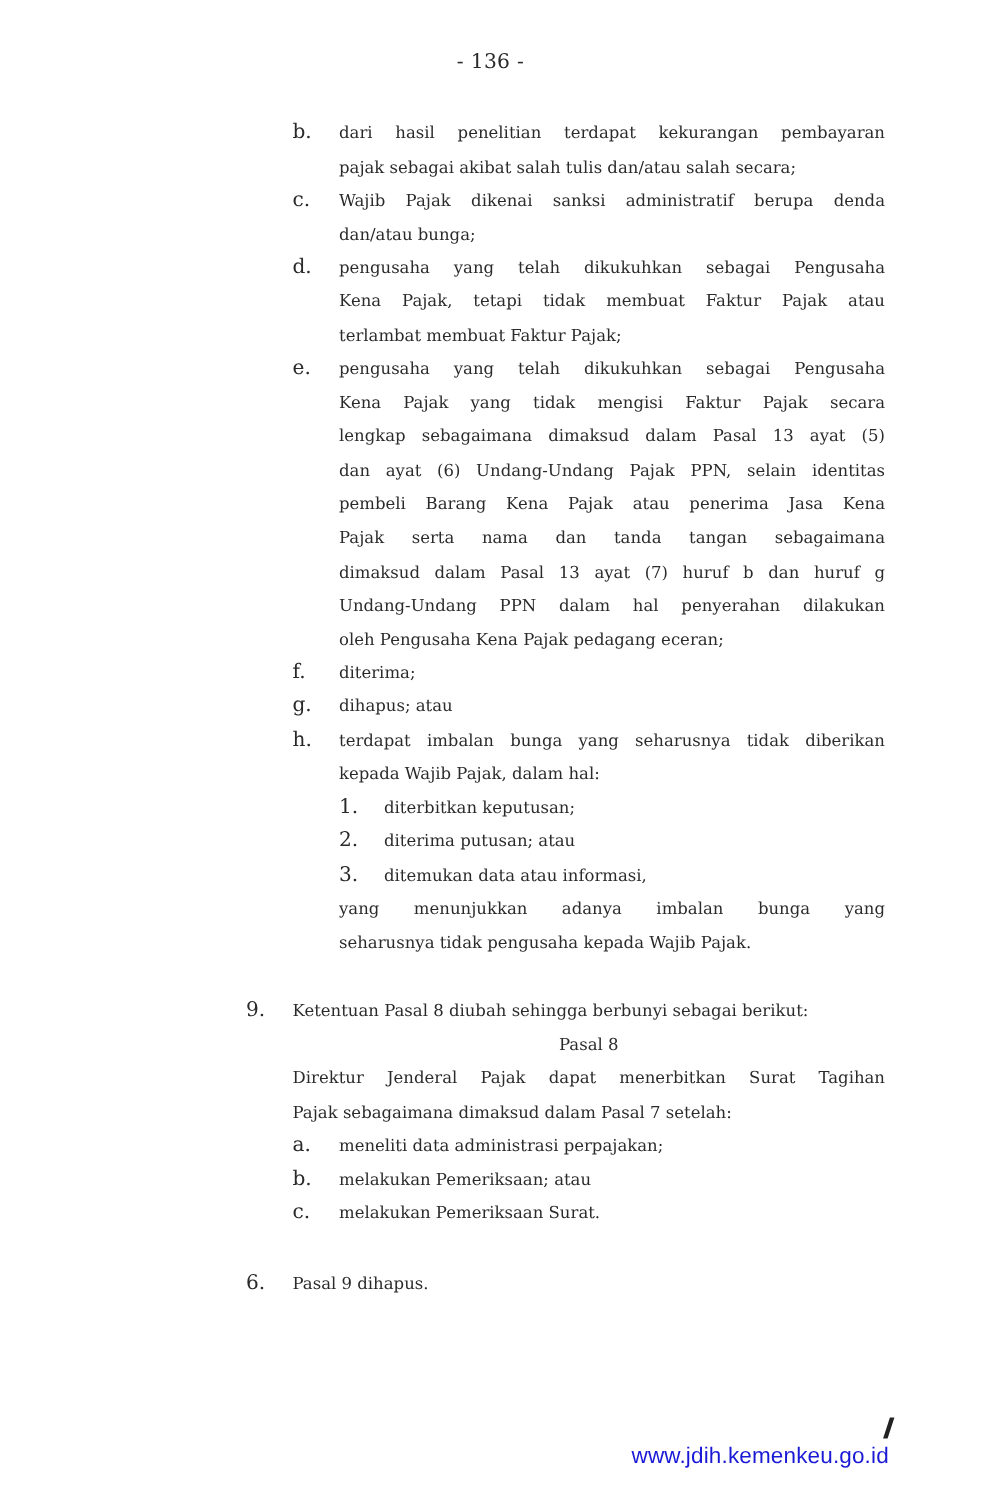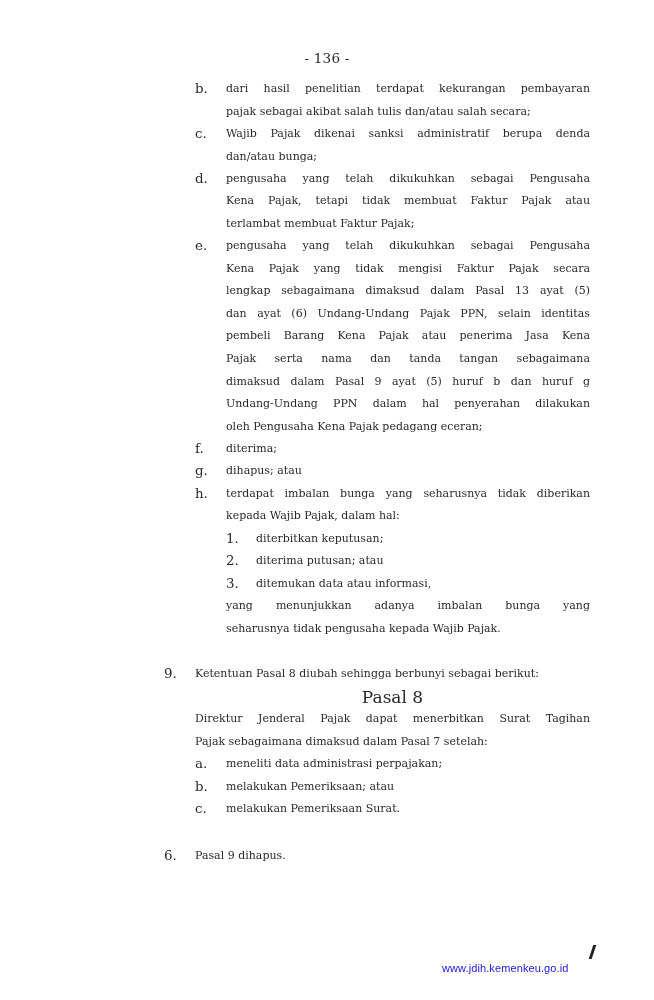--- a/index.html
+++ b/index.html
@@ -1,25 +1,25 @@
 <!DOCTYPE html>
 <html><head>
 <meta charset="utf-8">
 <style>
   html, body { margin: 0; padding: 0; background: #ffffff; }
   body { width: 654px; height: 1000px; position: relative; overflow: hidden;
          font-family: "DejaVu Serif", "Liberation Serif", serif; color: #2a2a2a; }
   .page-num { position: absolute; top: 33px; left: 0; width: 654px; text-align: center;
-              font-size: 13.5px; letter-spacing: 0.2px; margin-top: 17px; }
+              font-size: 13.5px; letter-spacing: 0.2px; }
   .line { position: absolute; font-size: 11px; white-space: nowrap; line-height: 16px; }
   .just { text-align: justify; text-align-last: justify; white-space: normal; }
   .label { position: absolute; font-size: 13.4px; line-height: 16px; }
-  .center { position: absolute; left: 195px; width: 395px; text-align: center; font-size: 17px; line-height: 16px; }
-  .url { position: absolute; left: 442px; top: 962px; font-family: "Liberation Sans", sans-serif;
-         font-size: 11px; color: #1a1ad6; letter-spacing: 0.1px; }
+  .center { position: absolute; left: 195px; width: 395px; text-align: center; font-size: 11px; line-height: 16px; }
+  .url { position: absolute; left: 421px; top: 962px; font-family: "Liberation Sans", sans-serif;
+         font-size: 15px; color: #1a1ad6; letter-spacing: 0.1px; }
   .mark { position: absolute; left: 591px; top: 945px; width: 3px; height: 14px; background: #222;
           transform: skewX(-18deg); }
 </style>
 </head>
 <body>
 
 <div class="page-num">- 136 -</div>
 
 <div class="label" style="left:195px;top:81px">b.</div>
 <div class="line just" style="left:226px;top:81px;width:364px">dari hasil penelitian terdapat kekurangan pembayaran</div>
@@ -34,21 +34,21 @@
 <div class="line just" style="left:226px;top:193px;width:364px">Kena Pajak, tetapi tidak membuat Faktur Pajak atau</div>
 <div class="line" style="left:226px;top:216px">terlambat membuat Faktur Pajak;</div>
 
 <div class="label" style="left:195px;top:238px">e.</div>
 <div class="line just" style="left:226px;top:238px;width:364px">pengusaha yang telah dikukuhkan sebagai Pengusaha</div>
 <div class="line just" style="left:226px;top:261px;width:364px">Kena Pajak yang tidak mengisi Faktur Pajak secara</div>
 <div class="line just" style="left:226px;top:283px;width:364px">lengkap sebagaimana dimaksud dalam Pasal 13 ayat (5)</div>
 <div class="line just" style="left:226px;top:306px;width:364px">dan ayat (6) Undang-Undang Pajak PPN, selain identitas</div>
 <div class="line just" style="left:226px;top:328px;width:364px">pembeli Barang Kena Pajak atau penerima Jasa Kena</div>
 <div class="line just" style="left:226px;top:351px;width:364px">Pajak serta nama dan tanda tangan sebagaimana</div>
-<div class="line just" style="left:226px;top:374px;width:364px">dimaksud dalam Pasal 9 ayat (5) huruf b dan huruf g</div>
+<div class="line just" style="left:226px;top:374px;width:364px">dimaksud dalam Pasal 13 ayat (7) huruf b dan huruf g</div>
 <div class="line just" style="left:226px;top:396px;width:364px">Undang-Undang PPN dalam hal penyerahan dilakukan</div>
 <div class="line" style="left:226px;top:419px">oleh Pengusaha Kena Pajak pedagang eceran;</div>
 
 <div class="label" style="left:195px;top:441px">f.</div>
 <div class="line" style="left:226px;top:441px">diterima;</div>
 
 <div class="label" style="left:195px;top:463px">g.</div>
 <div class="line" style="left:226px;top:463px">dihapus; atau</div>
 
 <div class="label" style="left:195px;top:486px">h.</div>

